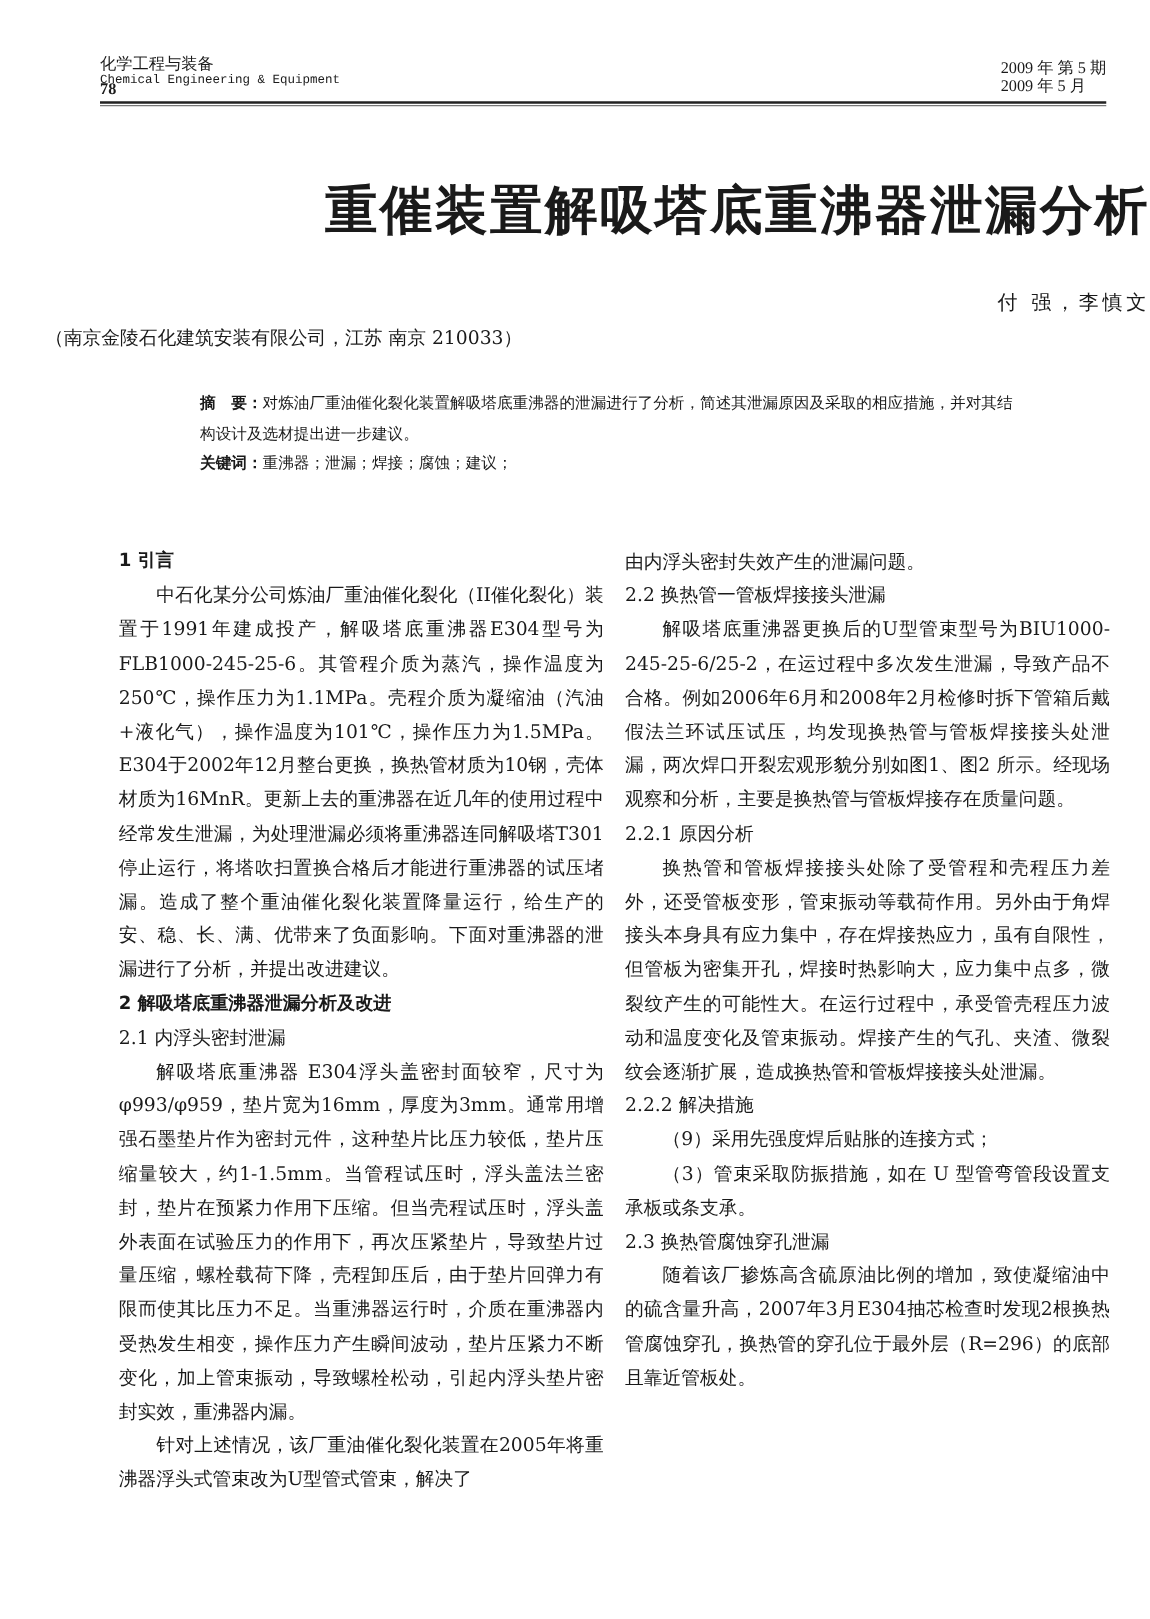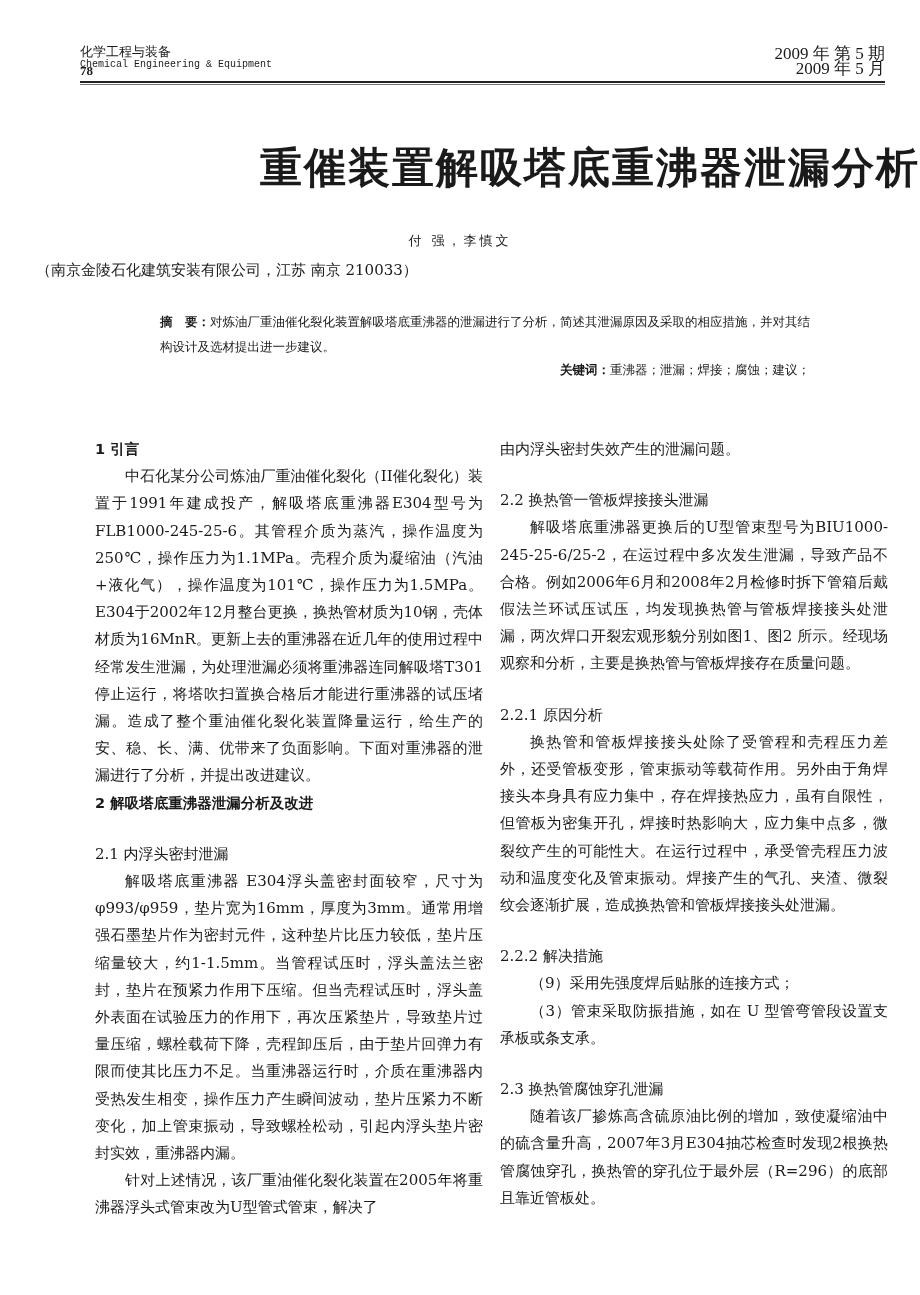--- a/index.html
+++ b/index.html
@@ -5,39 +5,39 @@
     html, body { margin: 0; padding: 0; background: #ffffff; }
     body {
       width: 920px; height: 1295px; position: relative; overflow: hidden;
       font-family: "DejaVu Serif", "Liberation Serif", serif; color: #1a1a1a;
     }
     .header { position: absolute; left: 80px; top: 44px; width: 805px; height: 40px; }
     .page-num { position: absolute; left: 0; top: 19px; font-size: 13px; font-weight: bold; font-family: "Liberation Serif", serif; }
     .journal { position: absolute; left: 0; right: 0; top: 1px; }
     .journal .cn { font-size: 13px; line-height: 14px; font-family: "DejaVu Sans", sans-serif; }
     .journal .en { font-size: 10px; line-height: 12px; font-family: "Liberation Mono", monospace; letter-spacing: 0px; }
-    .issue { position: absolute; right: 0; top: 2px; text-align: right; font-size: 17px; line-height: 15px; font-family: "Liberation Serif", serif; }
+    .issue { position: absolute; right: 0; top: 2px; text-align: left; font-size: 13px; line-height: 15px; font-family: "Liberation Serif", serif; }
     .header-rule { position: absolute; left: 0; right: 0; top: 37px; border-top: 2px solid #222; }
     .header-rule2 { position: absolute; left: 0; right: 0; top: 40px; border-top: 1px solid #777; }
 
     .title { position: absolute; left: 0; right: 0; top: 140px; text-align: right; font-size: 42px; font-weight: bold; letter-spacing: 2px; font-family: "DejaVu Sans", sans-serif; }
-    .authors { position: absolute; left: 0; right: 0; top: 232px; text-align: center; font-size: 13px; letter-spacing: 3px; }
+    .authors { position: absolute; left: 0; right: 0; top: 232px; text-align: right; font-size: 16px; letter-spacing: 3px; }
     .affil { position: absolute; left: 0; right: 0; top: 261px; text-align: left; font-size: 15px; padding-left: 36px; }
 
     .abstract { position: absolute; left: 160px; top: 309px; width: 650px; font-size: 12.5px; line-height: 25px; }
     .abstract .lbl { font-weight: bold; font-family: "DejaVu Sans", sans-serif; }
-    .keywords { position: absolute; left: 160px; top: 360px; width: 650px; font-size: 12.5px; line-height: 20px; text-align: right; }
+    .keywords { position: absolute; left: 160px; top: 360px; width: 650px; font-size: 12.5px; line-height: 20px; }
     .keywords .lbl { font-weight: bold; font-family: "DejaVu Sans", sans-serif; }
 
     .col { position: absolute; top: 436px; width: 388px; font-size: 15px; line-height: 27.2px; text-align: justify; }
     .col.left { left: 95px; }
     .col.right { left: 500px; }
     .col p { margin: 0; text-indent: 2em; }
     .col .h1 { font-weight: bold; font-family: "DejaVu Sans", sans-serif; text-indent: 0; font-size: 14.5px; }
-    .col .h2, .col .h3 { text-indent: 0; margin-top: 24px; }
+    .col .h2, .col .h3 { text-indent: 0; }
     .col .noindent { text-indent: 0; }
   </style>
 </head>
 <body>
 
 <div class="header">
   <div class="page-num">78</div>
   <div class="journal">
     <div class="cn">化学工程与装备</div>
     <div class="en">Chemical Engineering &amp; Equipment</div>

